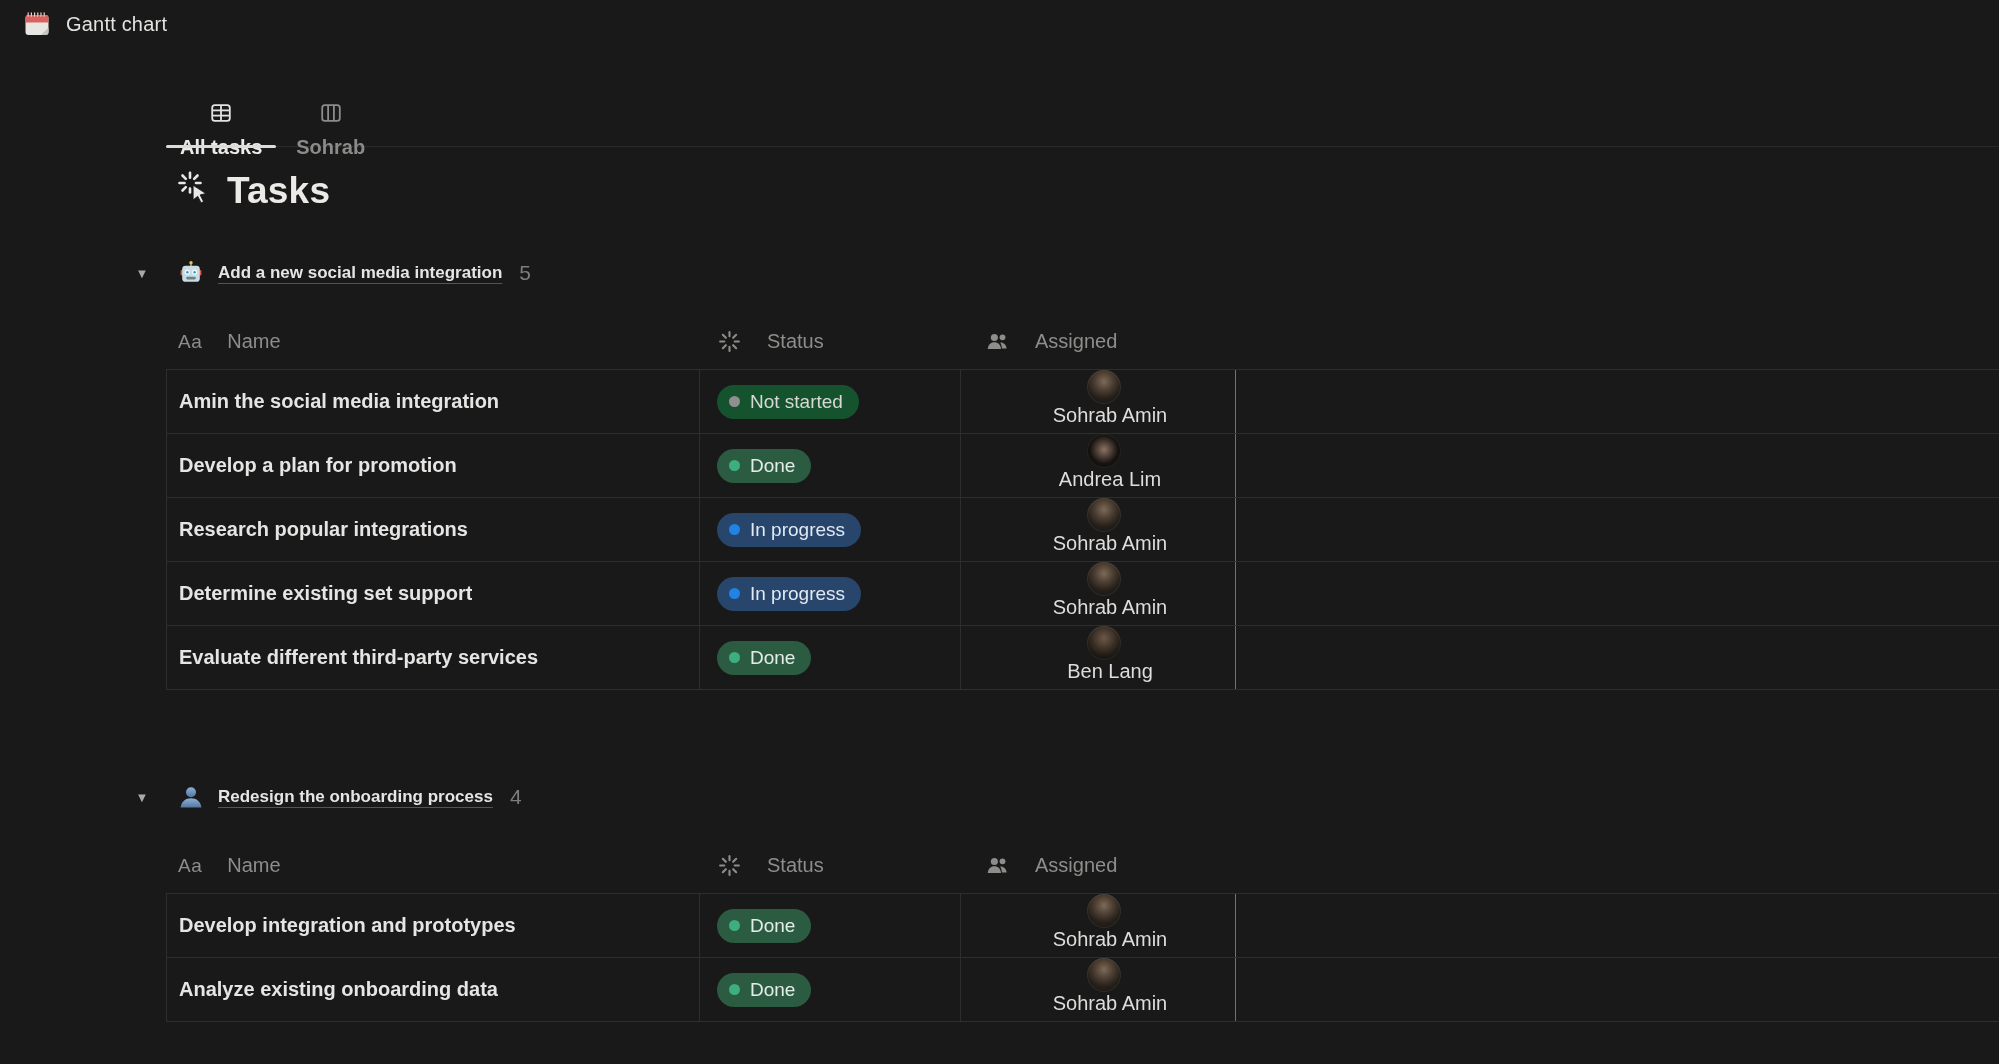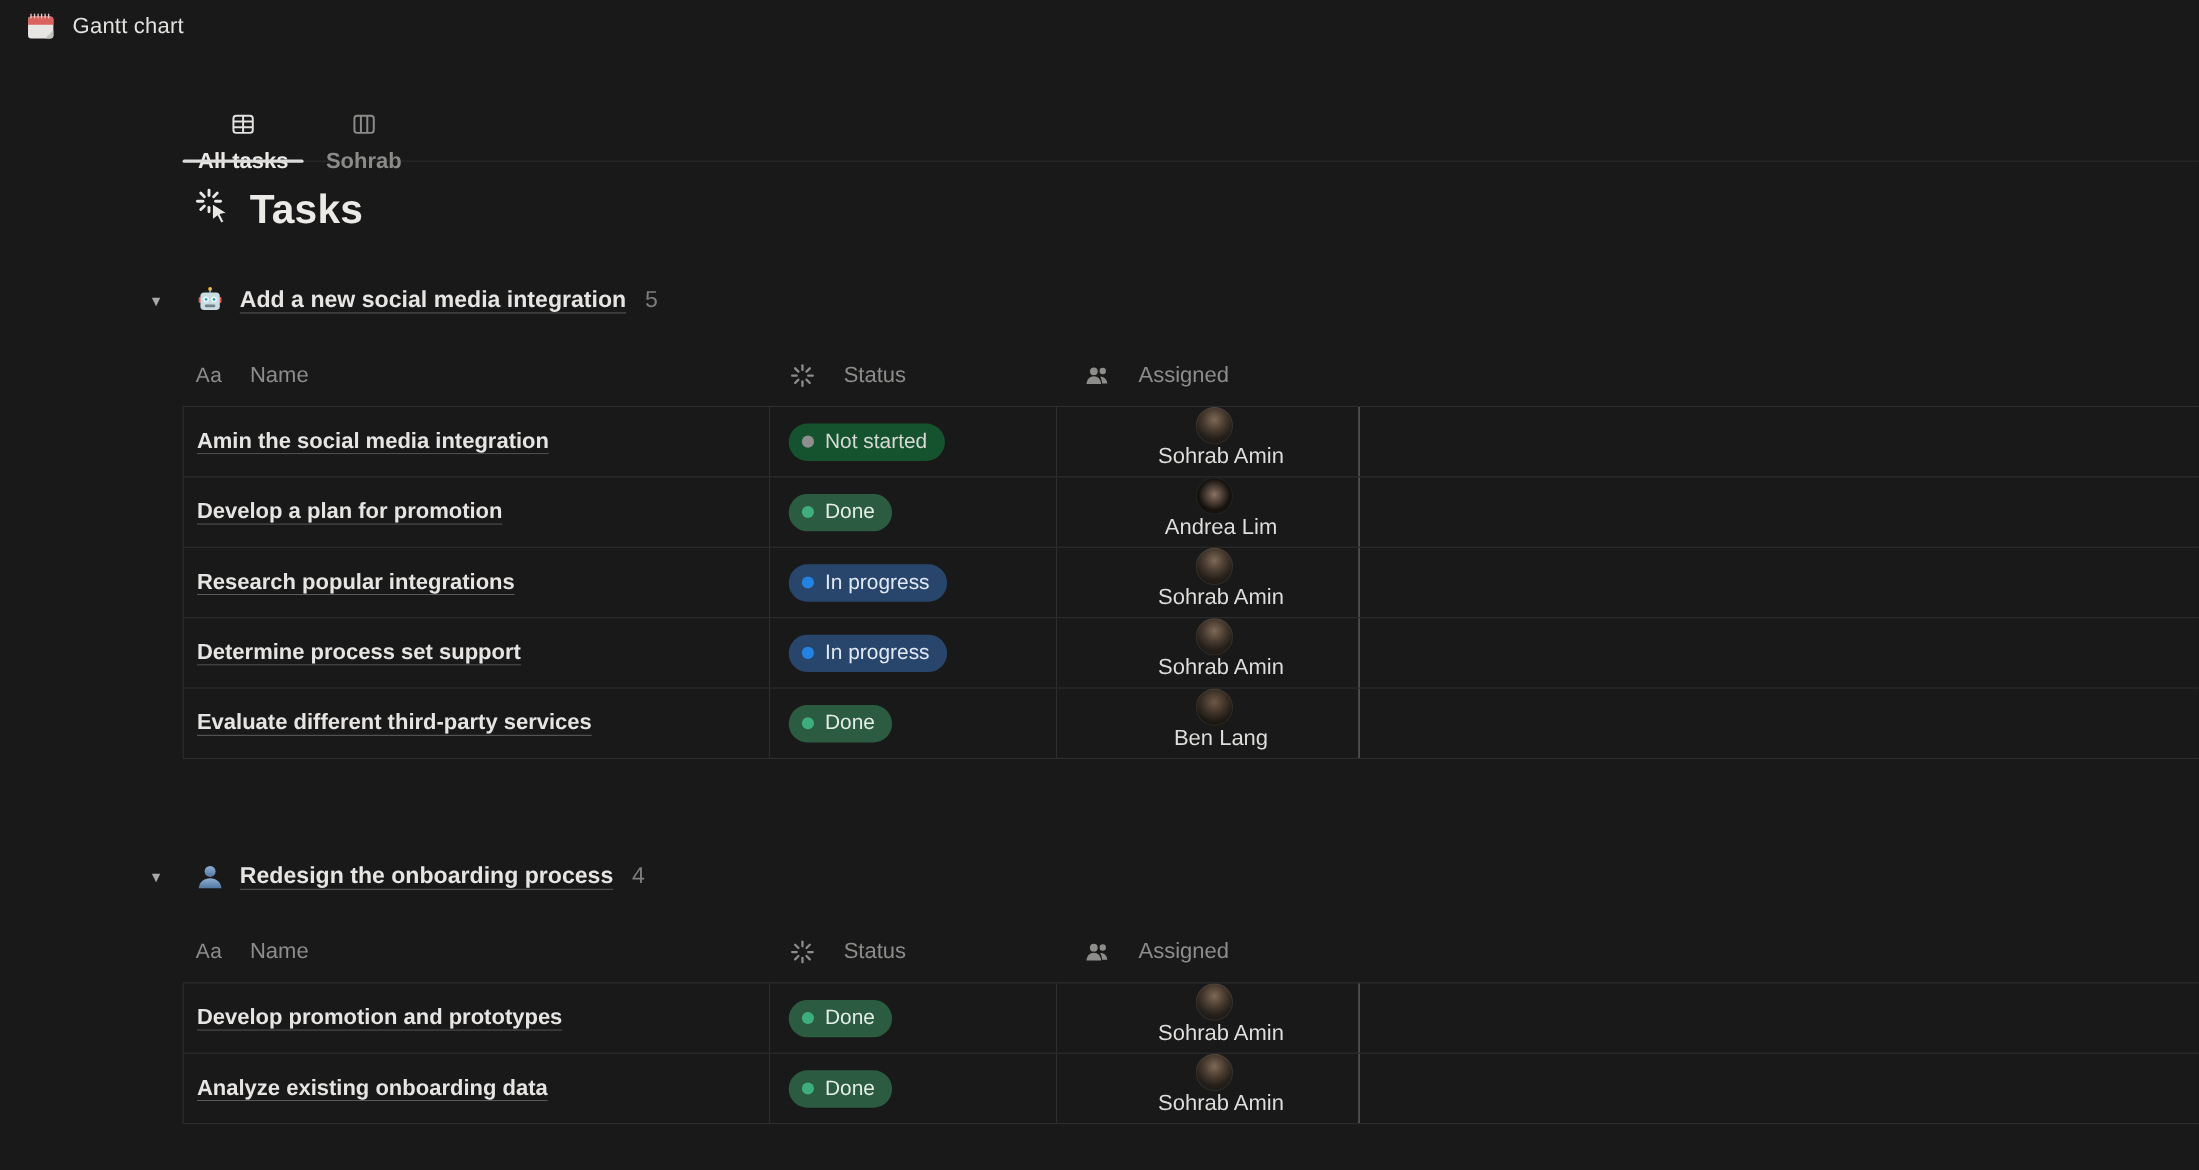--- a/index.html
+++ b/index.html
@@ -35,21 +35,21 @@
   .heading { position:absolute; left:176px; top:170px; height:50px; display:flex; gap:15px; }
   .heading-icon { width:36px; height:36px; }
   .heading-title { font-size:37px; font-weight:700; color:#eceae7; letter-spacing:.2px; }
 
   
   .group { position:absolute; left:0; width:100%; }
   .group-header { height:40px; display:flex; align-items:center; }
   .toggle { margin-left:130px; width:24px; text-align:center; font-size:13px; color:#a9a9a7; cursor:pointer; }
   .gicon { margin-left:24px; width:26px; height:26px; }
   .gtitle {
-    margin-left:14px; font-size:21px; font-weight:600; color:#e6e5e3; cursor:pointer;
+    margin-left:14px; font-size:17px; font-weight:600; color:#e6e5e3; cursor:pointer;
     text-decoration:underline; text-decoration-color:rgba(255,255,255,.26);
     text-decoration-thickness:1px; text-underline-offset:5px;
   }
   .gcount { margin-left:17px; font-size:21px; color:#7d7d7b; }
 
   
   .table { margin-left:166px; margin-top:21px; }
   .thead { display:flex; height:56px; align-items:center; border-bottom:1px solid #2e2e2e;
            color:#8d8d8b; font-size:20px; }
   .th { display:flex; align-items:center; gap:25px; height:100%; cursor:pointer; }
@@ -245,21 +245,21 @@
       </span>
     </div>
     <div class="td td-assigned">
       <span class="avatar av-sohrab"></span>
       <span class="person-name">Sohrab Amin</span>
     </div>
     <div class="td td-ghost"></div>
   </div>
           <div class="trow">
     <div class="td td-name">
-      <span class="task-link">Determine process set support</span>
+      <span class="task-link">Determine existing set support</span>
     </div>
     <div class="td td-status">
       <span class="pill" style="background: rgb(40, 69, 108); color: rgb(225, 233, 244);">
         <span class="dot" style="background: rgb(35, 131, 226);"></span>
         <span class="pill-label">In progress</span>
       </span>
     </div>
     <div class="td td-assigned">
       <span class="avatar av-sohrab"></span>
       <span class="person-name">Sohrab Amin</span>
@@ -333,21 +333,21 @@
               <path d="M2.6 19.3c.3-4.2 3-6.7 6.4-6.7s6.1 2.5 6.4 6.7z"></path>
             </svg>
           </span>
           <span>Assigned</span>
         </div>
         <div class="th th-ghost"></div>
       </div>
       <div class="tbody">
           <div class="trow">
     <div class="td td-name">
-      <span class="task-link">Develop promotion and prototypes</span>
+      <span class="task-link">Develop integration and prototypes</span>
     </div>
     <div class="td td-status">
       <span class="pill" style="background: rgb(43, 92, 66); color: rgb(228, 236, 230);">
         <span class="dot" style="background: rgb(63, 174, 126);"></span>
         <span class="pill-label">Done</span>
       </span>
     </div>
     <div class="td td-assigned">
       <span class="avatar av-sohrab"></span>
       <span class="person-name">Sohrab Amin</span>

